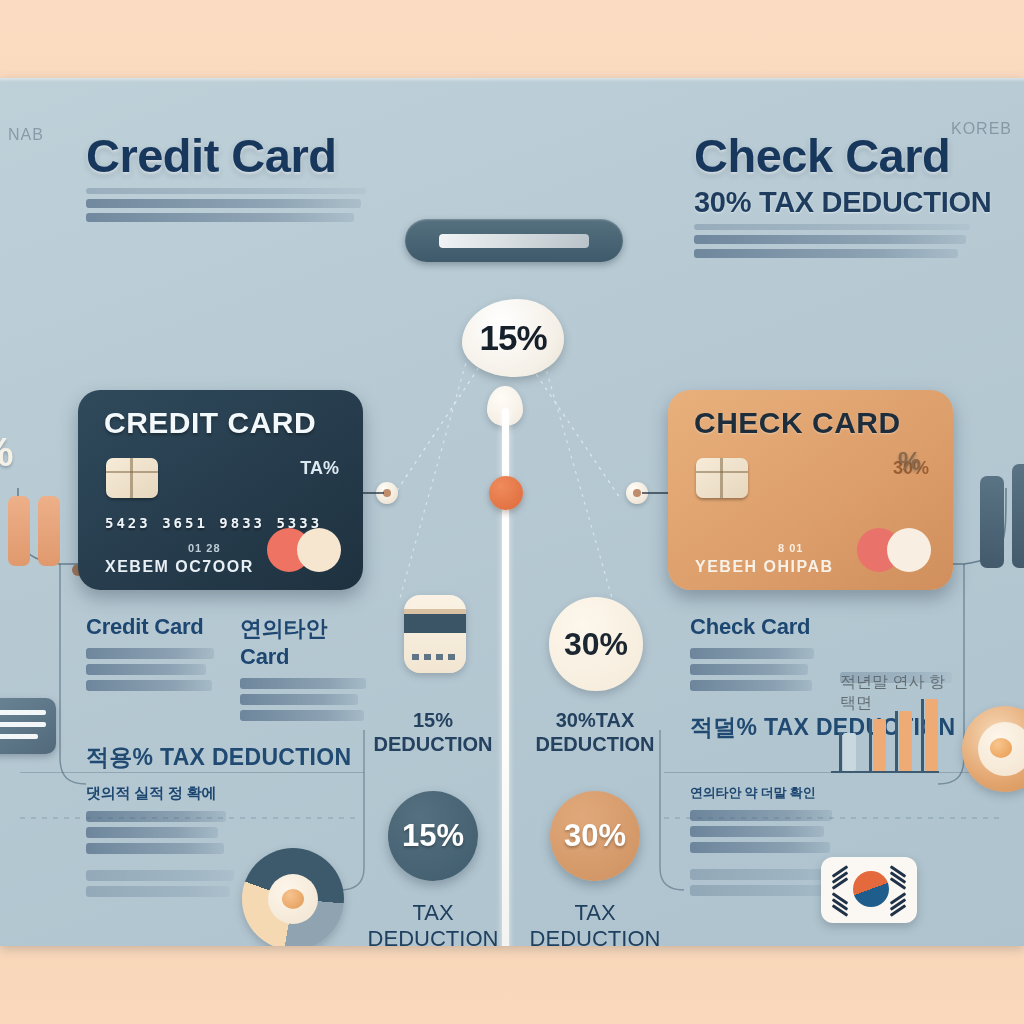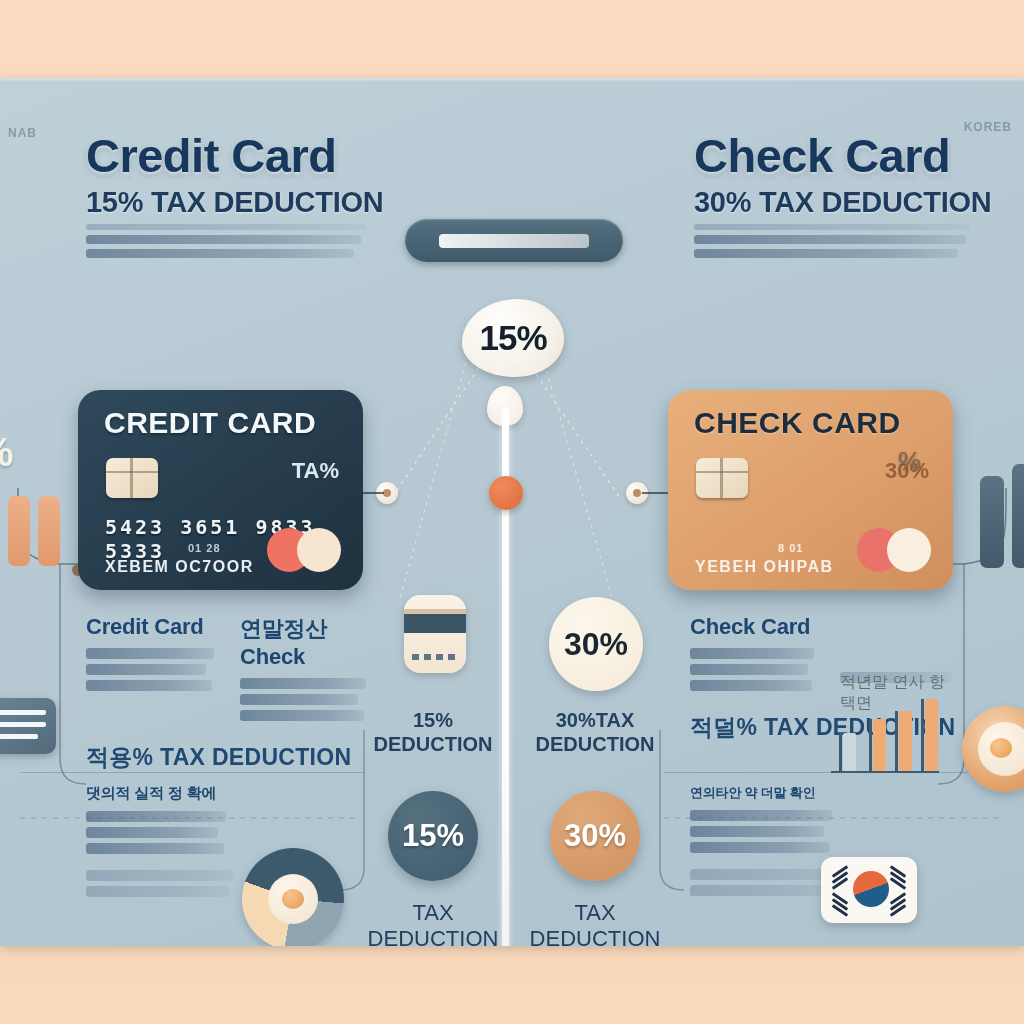--- a/index.html
+++ b/index.html
@@ -16,21 +16,21 @@
     position:absolute;left:0;top:78px;width:1024px;height:868px;
     background:linear-gradient(160deg,#bed0d8 0%,#b6c9d3 45%,#aec3ce 100%);
     box-shadow:0 3px 10px rgba(60,70,80,.25);
     overflow:hidden;
   }
   #panel::before{content:"";position:absolute;left:0;top:0;width:100%;height:4px;
     background:linear-gradient(180deg,rgba(255,255,255,.45),rgba(255,255,255,0));}
 
   
   .corner-label{
-    position:absolute;font-size:12px;letter-spacing:1px;font-weight:700;
+    position:absolute;font-size:16px;letter-spacing:1px;font-weight:400;
     color:#5d7180;opacity:.55;
   }
   .corner-label.l{left:8px;top:48px;}
   .corner-label.r{right:12px;top:42px;}
 
   
   .head{position:absolute;top:52px;}
   .head.left{left:86px;}
   .head.right{left:694px;}
   .head h1{
@@ -116,34 +116,34 @@
   #checkcard .brand{color:#1d2d3c;text-shadow:0 1px 2px rgba(255,255,255,.35);}
   .chip{
     position:absolute;left:28px;top:68px;width:52px;height:40px;border-radius:7px;
     background:linear-gradient(145deg,#f7ecd9,#e6d6bd);
     box-shadow:0 2px 3px rgba(0,0,0,.3);
   }
   .chip::before,.chip::after{content:"";position:absolute;background:rgba(120,95,60,.5);}
   .chip::before{left:0;top:13px;width:100%;height:2px;}
   .chip::after{left:24px;top:0;width:3px;height:100%;}
   .cardnum{
-    position:absolute;left:27px;top:125px;font-size:20px;font-weight:800;letter-spacing:3px;
+    position:absolute;left:27px;top:125px;font-size:14px;font-weight:800;letter-spacing:3px;
     font-family:"DejaVu Sans Mono", monospace;
   }
   #creditcard .cardnum{color:#eef4f8;text-shadow:0 2px 2px rgba(0,0,0,.4);}
   #checkcard .cardnum{color:#fbf6ee;text-shadow:0 2px 2px rgba(120,70,30,.45);}
   .cardname{
     position:absolute;left:27px;top:168px;font-size:16px;font-weight:700;letter-spacing:1.5px;
   }
   #creditcard .cardname{color:#e9f0f5;}
   #checkcard .cardname{color:#f7f1e7;}
   .cardexp{position:absolute;left:110px;top:152px;font-size:11px;font-weight:700;letter-spacing:1px;opacity:.9;}
   #creditcard .cardexp{color:#cfdde6;}
   #checkcard .cardexp{color:#fdf6ec;}
-  .cardtax{position:absolute;right:24px;top:68px;font-size:22px;font-weight:700;}
+  .cardtax{position:absolute;right:24px;top:68px;font-size:18px;font-weight:700;}
   #creditcard .cardtax{color:#dce9f1;}
   #checkcard .cardtax{color:#9a5f35;}
   .mclogo{position:absolute;right:22px;bottom:18px;width:74px;height:44px;}
   .mclogo i{position:absolute;top:0;width:44px;height:44px;border-radius:50%;}
   .mclogo i.a{left:0;background:#ef7362;}
   .mclogo i.b{right:0;background:#f6e6cf;}
   #checkcard .mclogo i.a{background:#e9736a;}
   #checkcard .mclogo i.b{background:#f8efe2;}
 
   
@@ -279,21 +279,20 @@
       <circle cx="78" cy="492" r="6" fill="#9b6a49" opacity=".9"></circle>
       <circle cx="300" cy="492" r="6" fill="#9b6a49" opacity=".9"></circle>
       <circle cx="728" cy="492" r="6" fill="#9b6a49" opacity=".9"></circle>
       <circle cx="944" cy="492" r="6" fill="#9b6a49" opacity=".9"></circle>
       <line x1="20" y1="740" x2="360" y2="740" stroke="#5b7a8c" stroke-width="1" stroke-dasharray="5 6" opacity=".5"></line>
       <line x1="664" y1="740" x2="1004" y2="740" stroke="#5b7a8c" stroke-width="1" stroke-dasharray="5 6" opacity=".5"></line>
     </svg>
 
     <div class="head left">
       <h1>Credit Card</h1>
-      <h2>15% TAX DEDUCTION</h2>
       <div class="kr">
         <div class="kr-line t" style="width:280px"></div>
         <div class="kr-line" style="width:275px"></div>
         <div class="kr-line" style="width:268px"></div>
       </div>
     </div>
 
     <div class="head right">
       <h1>Check Card</h1>
       <h2>30% TAX DEDUCTION</h2>
@@ -388,21 +387,21 @@
 
     <div class="block" style="left:86px;top:536px;width:282px;">
       <div style="display:flex;gap:24px;">
         <div style="width:130px;">
           <h3>Credit Card</h3>
           <div class="kr-line" style="width:128px"></div>
           <div class="kr-line" style="width:120px"></div>
           <div class="kr-line" style="width:126px"></div>
         </div>
         <div style="width:128px;">
-          <h3>연말정산 Check</h3>
+          <h3>연의타안 Card</h3>
           <div class="kr-line" style="width:126px"></div>
           <div class="kr-line" style="width:118px"></div>
           <div class="kr-line" style="width:124px"></div>
         </div>
       </div>
       <div class="taxline">적용% TAX DEDUCTION</div>
     </div>
     <div class="divider" style="left:20px;top:694px;width:344px;"></div>
 
     <div class="block" style="left:86px;top:706px;width:150px;">

